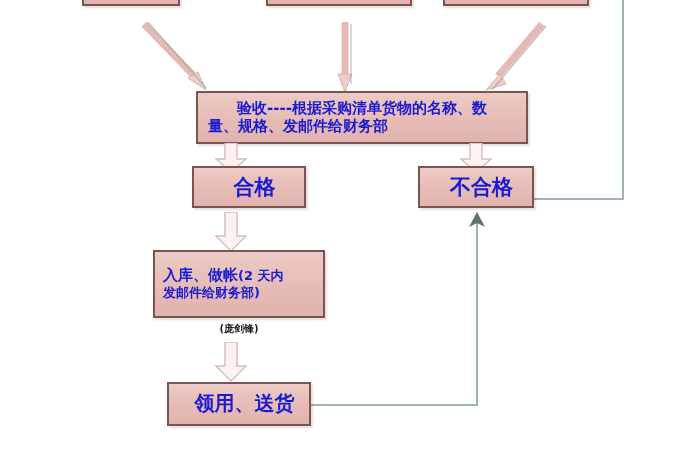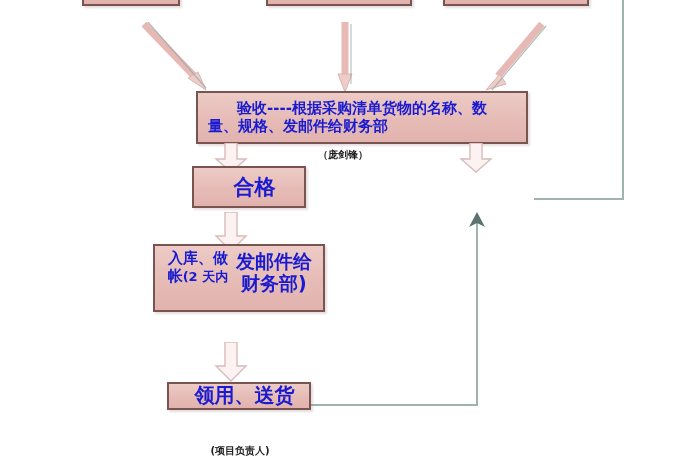--- a/index.html
+++ b/index.html
@@ -94,54 +94,54 @@
     <line x1="62" y1="2" x2="18" y2="54" stroke="#e7b9b5" stroke-width="7"></line>
     <polygon points="6,68 20,52 26,62" fill="#eecdc9" stroke="#d9b4b0" stroke-width="1"></polygon>
     <line x1="66" y1="4" x2="12" y2="68" stroke="#9aa9a6" stroke-width="1.2" opacity="0.75"></line>
   </svg>
 
   <div class="box grad" style="left:196px; top:91px; width:332px; height:53px; font-size:15px; flex-direction:column; padding:18px 6px;">
     <span>验收----根据采购清单货物的名称、数</span>
     <span style="align-self:flex-start; padding-left:4px;">量、规格、发邮件给财务部</span>
   </div>
 
-  <div class="annot" style="left:288px; top:148px; width:110px;">
-    <span>（庞剑锋）</span>
-  </div>
 
   <svg style="position:absolute; left:214px; top:143px;" width="34" height="30">
     <polygon points="11,0 23,0 23,16 32,16 17,29 2,16 11,16" fill="#fbf2f1" stroke="#d8bcba" stroke-width="1.4"></polygon>
   </svg>
 
   <svg style="position:absolute; left:459px; top:143px;" width="34" height="30">
     <polygon points="11,0 23,0 23,16 32,16 17,29 2,16 11,16" fill="#fbf2f1" stroke="#d8bcba" stroke-width="1.4"></polygon>
   </svg>
 
   <div class="box grad" style="left:192px; top:166px; width:114px; height:42px; font-size:21px;">
     <span>合格</span>
   </div>
 
+  <div class="box grad" style="left:418px; top:166px; width:116px; height:42px; font-size:21px;">
+    <span>不合格</span>
+  </div>
 
   <svg style="position:absolute; left:214px; top:212px;" width="34" height="40">
     <polygon points="11,0 23,0 23,24 32,24 17,39 2,24 11,24" fill="#fbf2f1" stroke="#d8bcba" stroke-width="1.4"></polygon>
   </svg>
 
-  <div class="box grad" style="left:153px; top:244px; width:172px; height:68px; font-size:15px; flex-direction:row; align-items:flex-start; padding:4px 8px;">
+  <div class="box grad" style="left:153px; top:250px; width:172px; height:68px; font-size:15px; flex-direction:column; align-items:flex-start; padding:4px 8px;">
     <span style="display:block;">
       <span>入库、做帐</span><span style="font-size:13px;">(2 天内</span>
     </span>
-    <span style="font-size:19px;">发邮件给财务部)</span>
+    <span style="font-size:13px;">发邮件给财务部)</span>
   </div>
 
+  <div class="annot" style="left:184px; top:322px; width:110px;">
+    <span>(庞剑锋)</span>
+  </div>
 
   <svg style="position:absolute; left:214px; top:342px;" width="34" height="40">
     <polygon points="11,0 23,0 23,24 32,24 17,39 2,24 11,24" fill="#fbf2f1" stroke="#d8bcba" stroke-width="1.4"></polygon>
   </svg>
 
-  <div class="box grad" style="left:167px; top:382px; width:144px; height:28px; font-size:20px;">
+  <div class="box grad" style="left:167px; top:382px; width:144px; height:44px; font-size:20px;">
     <span>领用、送货</span>
   </div>
 
-  <div class="annot" style="left:180px; top:444px; width:120px;">
-    <span>(项目负责人)</span>
-  </div>
 
 </div>
 
 </body></html>

